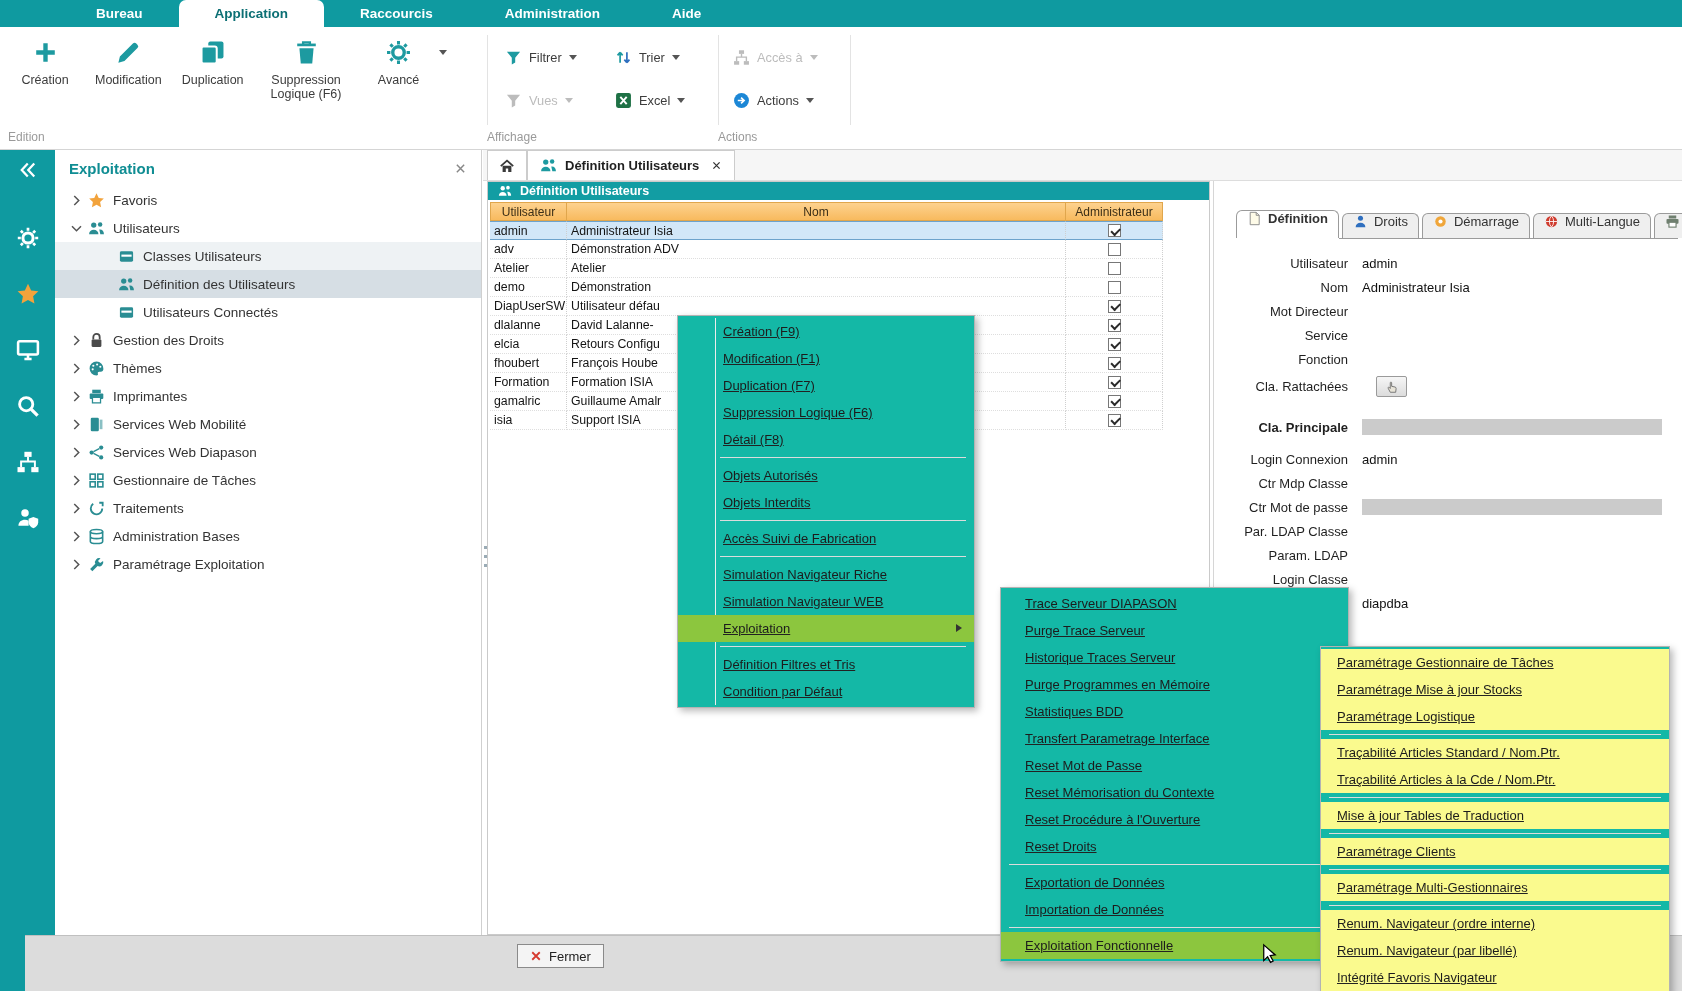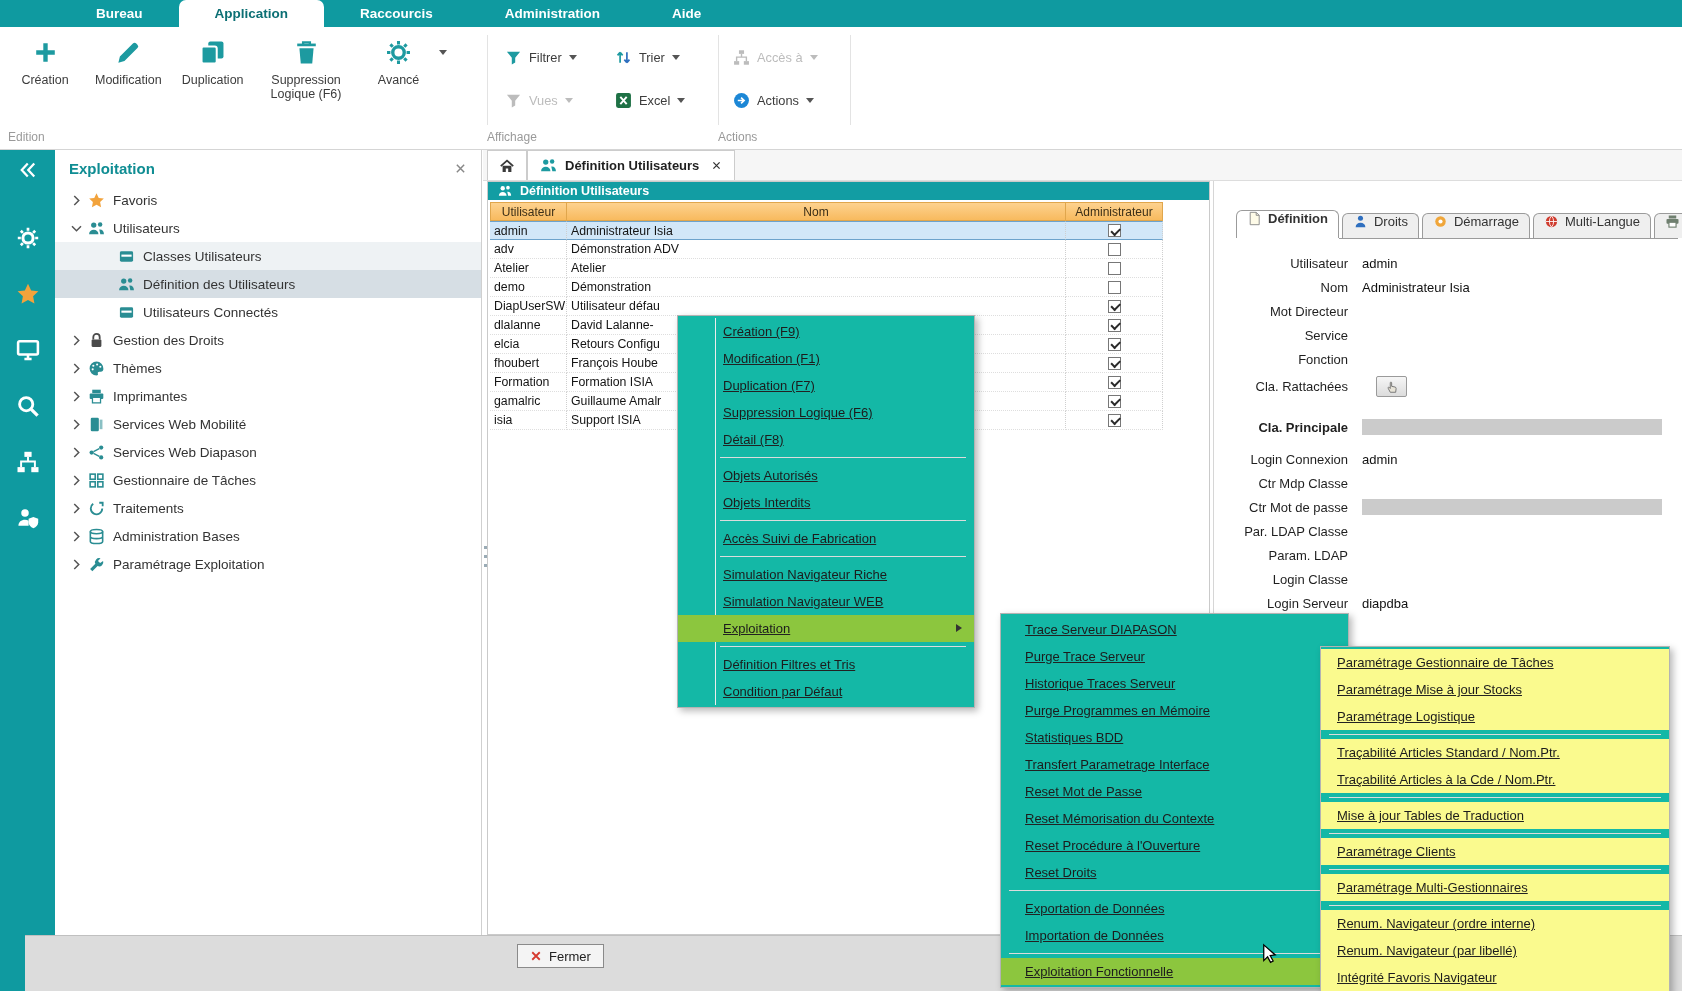--- a/index.html
+++ b/index.html
@@ -81,21 +81,21 @@
   .trow.selected .tc { background:#d2e7f8; border-top:1px solid #6da3cc; border-bottom:1px solid #6da3cc; }
   .cb { width:13px; height:13px; border:1px solid #777; background:#fff; position:relative; cursor:pointer; }
   .cb.checked::after { content:""; position:absolute; left:2px; top:2.5px; width:7px; height:3.5px; border-left:2px solid #2a2a2a; border-bottom:2px solid #2a2a2a; transform:rotate(-45deg); }
 
   
   .cmenu { position:absolute; background:#14b8a6; border:1px solid #b3b3b3; box-shadow:3px 3px 7px rgba(0,0,0,.28); padding:2px 0; z-index:40;text-decoration:underline; }
   .cm-item { height:27px; display:flex; align-items:center; font-size:13px; color:#1c1c1c; padding-right:22px; position:relative; cursor:pointer; }
   .menu1 { left:677px; top:315px; width:298px; }
   .menu1::before { content:""; position:absolute; left:37px; top:2px; bottom:2px; width:1px; background:#ececec; }
   .menu1 .cm-item { padding-left:45px; }
-  .menu2 { left:1000px; top:613px; width:349px; }
+  .menu2 { left:1000px; top:587px; width:349px; }
   .menu2 .cm-item { padding-left:24px; }
   .menu3 { left:1320px; top:646px; width:350px; }
   .menu3 .cm-item { padding-left:16px; }
   .cm-item.sep { height:9px; padding:0; cursor:default; }
   .cm-item.sep::after { content:""; flex:1; height:1px; background:#dcdcdc; margin:0 8px; }
   .menu1 .cm-item.sep::after { margin-left:42px; }
   .cm-item.green { background:#8cc63e; }
   .cm-item.yellow { background:#fafa8e; }
   .cm-item.has-sub::after { content:""; position:absolute; right:12px; top:50%; margin-top:-4.5px; border-left:6px solid #333; border-top:4.5px solid transparent; border-bottom:4.5px solid transparent; }
 

